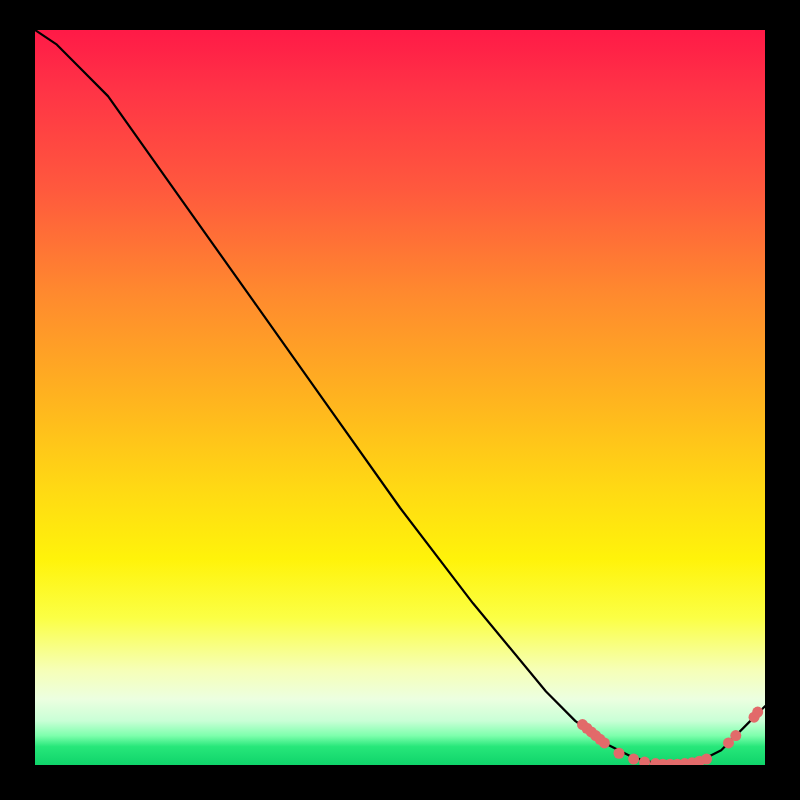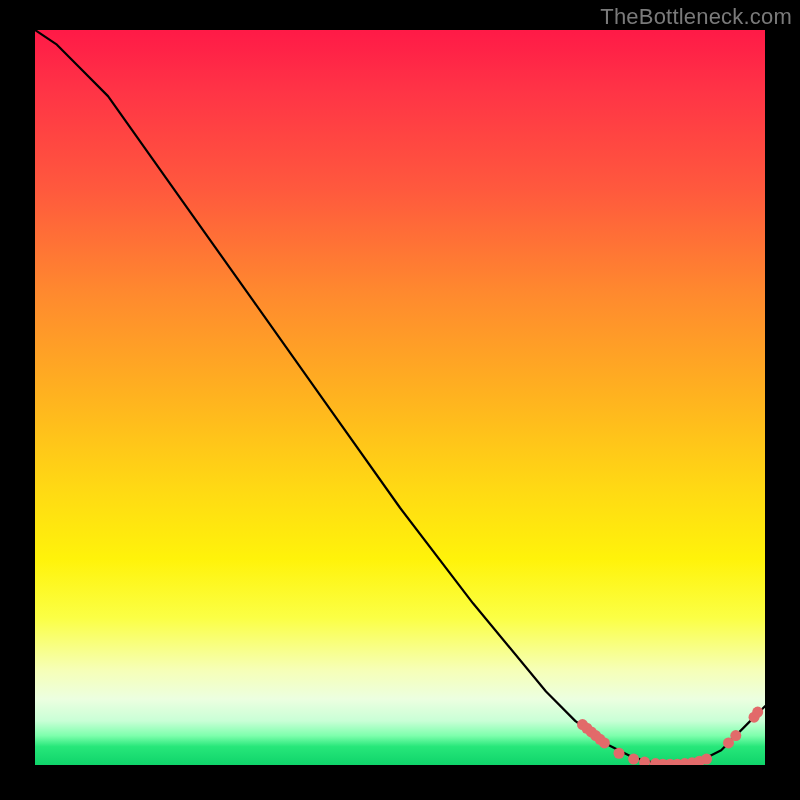--- a/index.html
+++ b/index.html
@@ -56,21 +56,20 @@
     left: 0;
     top: 0;
     width: 100%;
     height: 100%;
   }
 </style>
 </head>
 <body>
 
 <div class="outer">
-  <div class="watermark">TheBottleneck.com</div>
 
   <div class="plot-area">
     <svg class="curve" viewBox="0 0 730 735" preserveAspectRatio="none">
       <path id="curve-path" fill="none" stroke="#000000" stroke-width="2.2" stroke-linejoin="round" stroke-linecap="round" d="M0.00 0.00 L21.90 14.70 L43.80 36.75 L73.00 66.15 L146.00 169.05 L219.00 271.95 L292.00 374.85 L365.00 477.75 L438.00 573.30 L511.00 661.50 L540.20 690.90 L569.40 712.95 L598.60 727.65 L627.80 735.00 L657.00 735.00 L686.20 720.30 L715.40 690.90 L730.00 676.20"></path>
       <g id="markers">
           <circle cx="547.50" cy="694.58" r="5.5" fill="#e26a6a"></circle>
           <circle cx="551.88" cy="698.25" r="5.5" fill="#e26a6a"></circle>
           <circle cx="556.26" cy="701.92" r="5.5" fill="#e26a6a"></circle>
           <circle cx="560.64" cy="705.60" r="5.5" fill="#e26a6a"></circle>
           <circle cx="565.02" cy="709.27" r="5.5" fill="#e26a6a"></circle>

